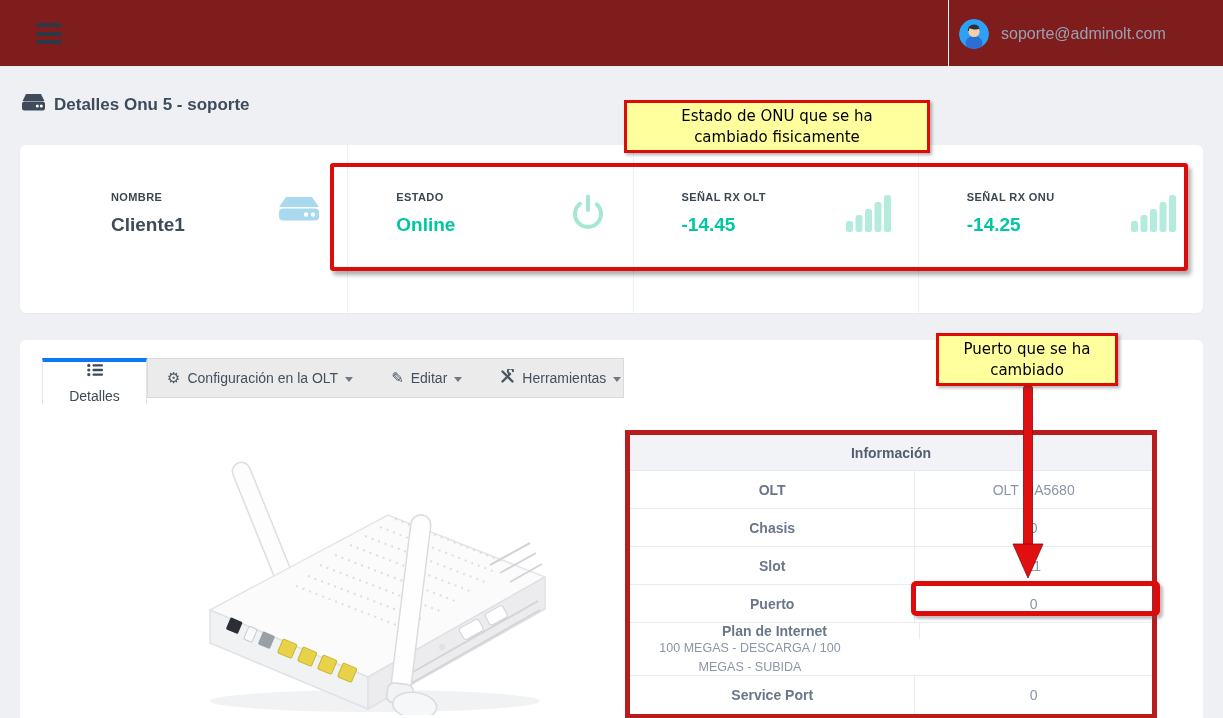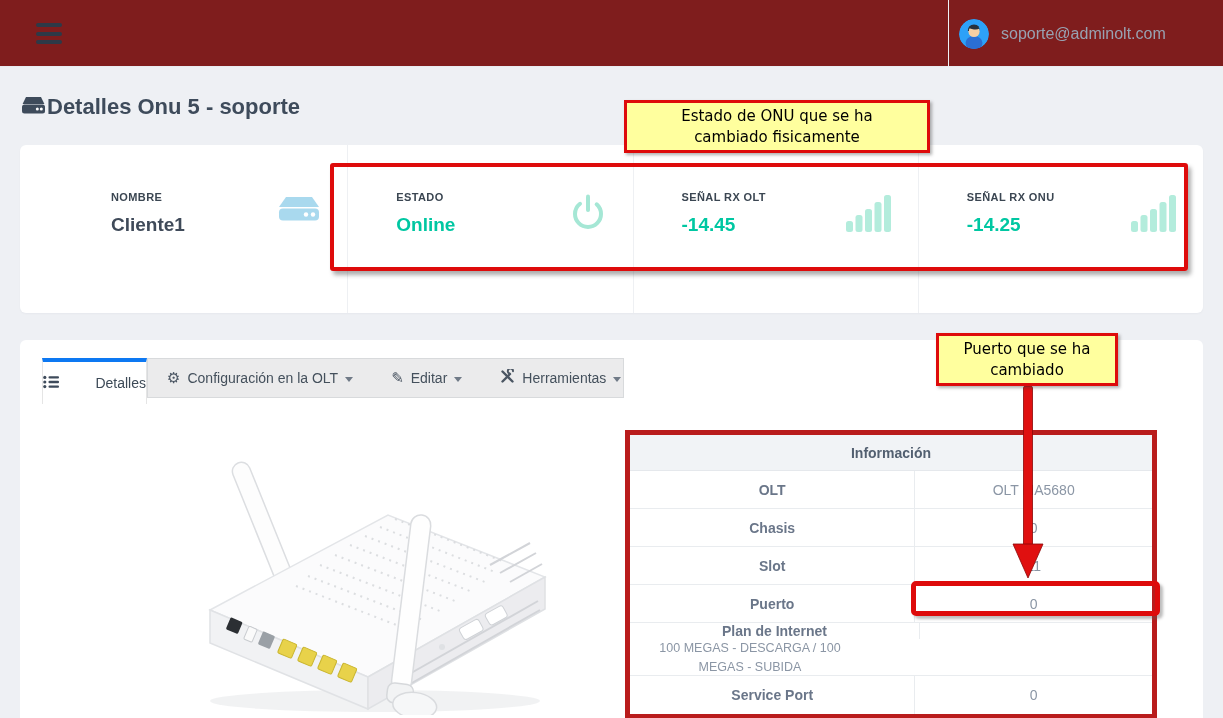--- a/index.html
+++ b/index.html
@@ -8,37 +8,37 @@
 
   
   .topbar { position:absolute; left:0; top:0; width:1223px; height:67px; background:#7f1d1d; border-bottom:1px solid #e8ebf0; z-index:2;text-align:center; }
   .hamburger { position:absolute; left:36px; top:23px; width:28px; height:22px; cursor:pointer; }
   .hamburger span { display:block; width:26px; height:4px; background:#2e3947; border-radius:2px; margin-bottom:4.5px; }
   .userbox { position:absolute; right:0; top:0; height:67px; width:275px; border-left:1px solid #eef1f5; display:flex; align-items:center; padding-left:10px; cursor:pointer; }
   .avatar { width:30px; height:30px; border-radius:50%; overflow:hidden; flex:0 0 auto; }
   .useremail { margin-left:12px; font-size:16px; color:#98a2b2; }
 
   
-  .pagetitle { position:absolute; left:22px; top:94px; display:flex; align-items:center; gap:2px; color:#3e4b5b; font-size:22px; font-weight:700; z-index:2; }
+  .pagetitle { position:absolute; left:22px; top:94px; display:flex; align-items:center; gap:9px; color:#3e4b5b; font-size:17px; font-weight:700; z-index:2; }
 
   
   .card1 { position:absolute; left:20px; top:145px; width:1183px; height:168px; background:#fff; border-radius:6px; box-shadow:0 1px 2px rgba(40,50,70,.04); z-index:1; }
   .statusgrid { position:absolute; left:0; top:0; width:100%; height:100%; display:flex;padding-left:43px; }
   .statcol { flex:1 1 0; position:relative; padding:46px 26px 0 48px; display:flex; justify-content:space-between; }
   .statcol + .statcol { border-left:1px solid #eef0f3; }
   .statlabel { font-size:11px; font-weight:700; color:#3b4652; letter-spacing:.4px; margin-bottom:11px; }
   .statvalue { font-size:19px; font-weight:700; color:#3f4a59; }
   .statvalue.teal { color:#00c7a2; }
   .staticon { margin-top:2px; }
 
   
   .card2 { position:absolute; left:20px; top:340px; width:1183px; height:378px; background:#fff; border-radius:6px 6px 0 0; z-index:1; }
   .tabstrip { position:absolute; left:127px; top:18px; width:477px; height:40px; background:#ebebec; border:1px solid #d8dadc; display:flex; align-items:center; }
   .tab-item { display:flex; align-items:center; gap:7px; font-size:14px; color:#44505c; padding:0 19px; cursor:pointer; white-space:nowrap; }
-  .tab-active { position:absolute; left:22px; top:18px; width:105px; height:46px; background:#fff; border-top:4px solid #0d78f2; border-left:1px solid #e5e5e5; border-right:1px solid #e5e5e5; display:flex; align-items:center; justify-content:space-between; gap:8px; font-size:14px; font-weight:400; color:#3d4a57; cursor:pointer; z-index:3; }
+  .tab-active { position:absolute; left:22px; top:18px; width:105px; height:46px; background:#fff; border-top:4px solid #0d78f2; border-left:1px solid #e5e5e5; border-right:1px solid #e5e5e5; display:flex; align-items:center; justify-content:flex-end; gap:8px; font-size:14px; font-weight:400; color:#3d4a57; cursor:pointer; z-index:3;flex-direction:column; }
   .caret { width:0; height:0; border-left:4px solid transparent; border-right:4px solid transparent; border-top:5px solid #707a87; margin-top:2px; }
   .glyph-icon { font-family:"DejaVu Sans", sans-serif; font-size:15px; color:#4b5663; line-height:1; }
 
   
   .infotable { position:absolute; left:605px; top:90px; width:532px; border:5px solid #b91c1c; font-size:14px; }
   .t-head { height:36px; background:#f1f3f6; display:flex; align-items:center; justify-content:center; font-weight:700; color:#525f70; border-bottom:1px solid #e5e8ec; }
   .t-row { display:flex; border-bottom:1px solid #e9ecef; }
   .t-row:last-child { border-bottom:none; }
   .t-label { width:290px; display:flex; align-items:center; justify-content:center; font-weight:700; color:#6a7689; border-right:1px solid #e9ecef; }
   .t-value { width:240px; display:flex; align-items:center; justify-content:center; color:#8b96a5; text-align:center; padding:0 12px; }

